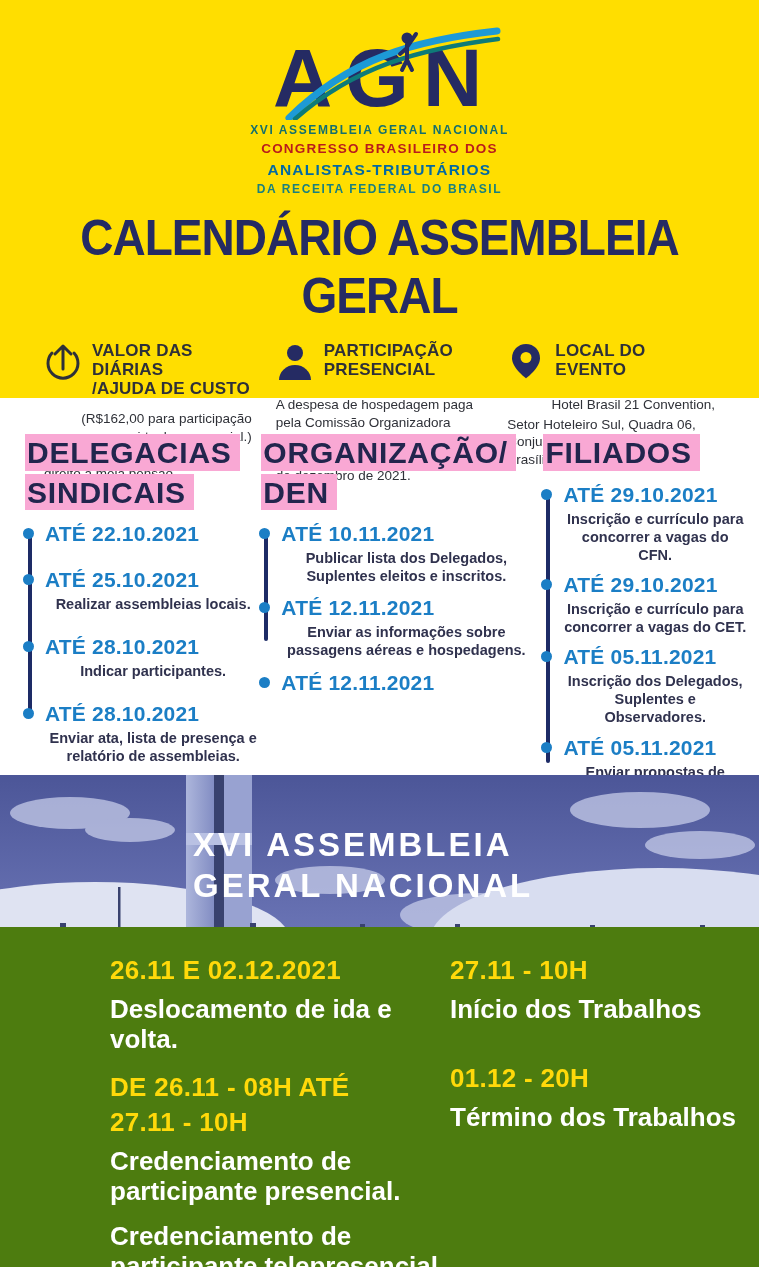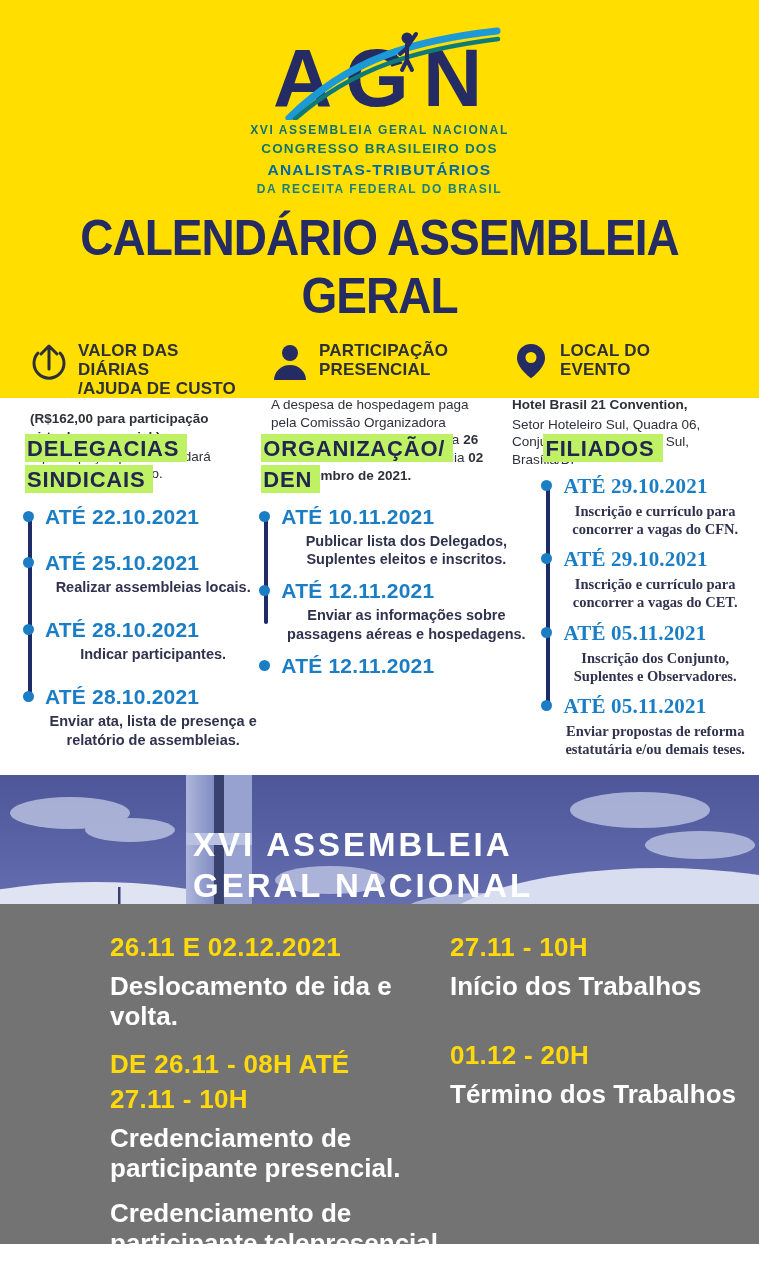--- a/index.html
+++ b/index.html
@@ -10,79 +10,79 @@
     -webkit-font-smoothing:antialiased;
   }
   .pre { white-space:pre-line; }
 
   
   .yellow-top { background:#FFDE00; height:398px; padding-top:24px; }
   .logo-block { text-align:center; }
   .logo-svg { display:block; margin:0 auto; }
   .logo-sub { margin-top:2px; line-height:1.45; }
   .logo-sub .l1 { font-size:12px;  font-weight:700; letter-spacing:1.6px; color:#156F6D; }
-  .logo-sub .l2 { font-size:13.5px;font-weight:800; letter-spacing:1.2px; color:#0f766e; }
+  .logo-sub .l2 { font-size:13.5px;font-weight:800; letter-spacing:1.2px; color:#b91c1c; }
   .logo-sub .l3 { font-size:15.5px;font-weight:800; letter-spacing:1.2px; color:#0369a1; }
   .logo-sub .l4 { font-size:12px;  font-weight:700; letter-spacing:1.6px; color:#1B807C; }
 
   .poster-title {
     margin-top:14px; text-align:center;
     font-size:46px; font-weight:800; letter-spacing:-1px;
     color:#252B63; transform:scale(1,1.08);
   }
 
-  .info-cards { display:flex; gap:24px; padding:0 30px; margin-top:20px; }
+  .info-cards { display:flex; gap:24px; padding:0 44px; margin-top:20px; }
   .info-card { flex:1 1 0; }
   .card-head { display:flex; gap:10px; align-items:flex-start; }
   .card-head .icon { flex:0 0 auto; margin-top:1px; }
   .card-heading {
     font-size:17px; font-weight:800; color:#2E3038;
     line-height:1.12; letter-spacing:.2px;
   }
   .card-body { margin-top:12px; font-size:13.5px; line-height:1.32; color:#2F3138; font-weight:500; }
-  .card-body .b { font-weight:700; }
+  .card-body .b { font-weight:400;text-align:right; }
   .card-body p + p { margin-top:2px; }
 
   
   .white-mid { background:#fff; height:377px; padding:36px 12px 0 25px; display:flex; }
   .tcol { }
   .tcol.c1 { width:238px; }
   .tcol.c2 { width:272px; }
   .tcol.c3 { width:205px;margin-left:12px; }
   .hl-line {
-    display:inline-block; background:#bef264; color:#22254D;
-    font-size:22px; font-weight:800; letter-spacing:.8px;
+    display:inline-block; background:#f9a8d4; color:#22254D;
+    font-size:30px; font-weight:800; letter-spacing:.8px;
     padding:3px 8px 2px 2px; line-height:1.05; margin-bottom:3px;
   }
   .tl { position:relative; padding-left:20px; margin-top:9px; list-style:none; }
   .tl::before {
     content:''; position:absolute; left:3px; top:10px; bottom:54px;
     width:3.5px; background:#1D2B66; border-radius:2px;
   }
   .tl-item { margin-bottom:22px; }
   .c2 .tl-item { margin-bottom:11px; }
-  .c3 .tl-item { margin-bottom:9px;font-family:Liberation Serif, serif; }
+  .c3 .tl-item { margin-bottom:9px; }
   .tl-date { position:relative; color:#1B7EC5; font-weight:800; font-size:21px; letter-spacing:.2px; }
   .tl-date::before {
     content:''; position:absolute; left:-22px; top:6px;
     width:11px; height:11px; border-radius:50%; background:#1B7EC5;
   }
   .tl-text { margin-top:3px; font-size:14.5px; font-weight:700; color:#30324E; line-height:1.25;text-align:center; }
 
   
-  .banner { position:relative; height:129px; overflow:hidden; background:#5A64A8; }
+  .banner { position:relative; height:152px; overflow:hidden; background:#5A64A8; }
   .banner svg { display:block; }
   .banner-title {
     position:absolute; left:193px; top:50px;
     color:#fff; font-size:33px; font-weight:700; letter-spacing:3px;
     line-height:1.24; white-space:pre-line;
   }
 
   
-  .navy-bottom { background:#737373; height:340px; padding:26px 20px 0 110px; display:flex; }
+  .navy-bottom { background:#4d7c0f; height:340px; padding:26px 20px 0 110px; display:flex; }
   .sched-col.left { width:340px; }
   .sched-col.right { padding-left:0; }
   .sched-item { margin-bottom:15px; }
   .sched-date {
     color:#FFD90A; font-size:26px; font-weight:800;
     letter-spacing:.3px; line-height:1.35; white-space:pre-line;
   }
   .sched-text { color:#fff; font-size:26px; font-weight:700; line-height:1.15; margin-top:7px; }
   .sched-col.right .sched-item + .sched-item { margin-top:36px; }
 </style>
@@ -226,21 +226,21 @@
       <li class="tl-item">
         <div class="tl-date">ATÉ 29.10.2021</div>
         <div class="tl-text">Inscrição e currículo para concorrer a vagas do CFN.</div>
       </li>
       <li class="tl-item">
         <div class="tl-date">ATÉ 29.10.2021</div>
         <div class="tl-text">Inscrição e currículo para concorrer a vagas do CET.</div>
       </li>
       <li class="tl-item">
         <div class="tl-date">ATÉ 05.11.2021</div>
-        <div class="tl-text">Inscrição dos Conjunto, Suplentes e Observadores.</div>
+        <div class="tl-text">Inscrição dos Delegados, Suplentes e Observadores.</div>
       </li>
       <li class="tl-item">
         <div class="tl-date">ATÉ 05.11.2021</div>
         <div class="tl-text">Enviar propostas de reforma estatutária e/ou demais teses.</div>
       </li>
     </ul>
   </div>
 </div>
 
 <div class="banner">

